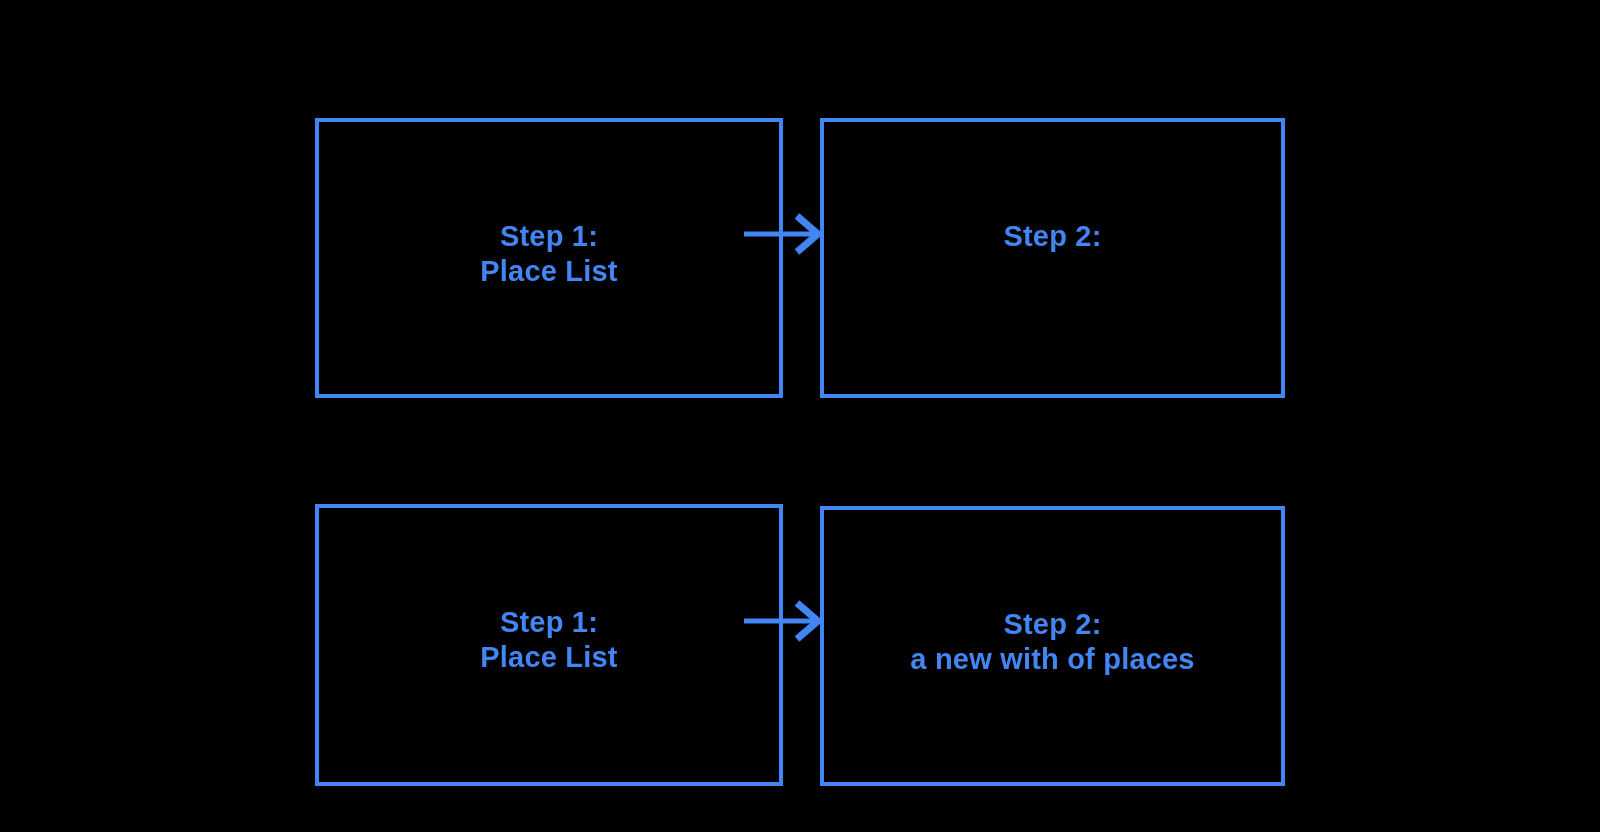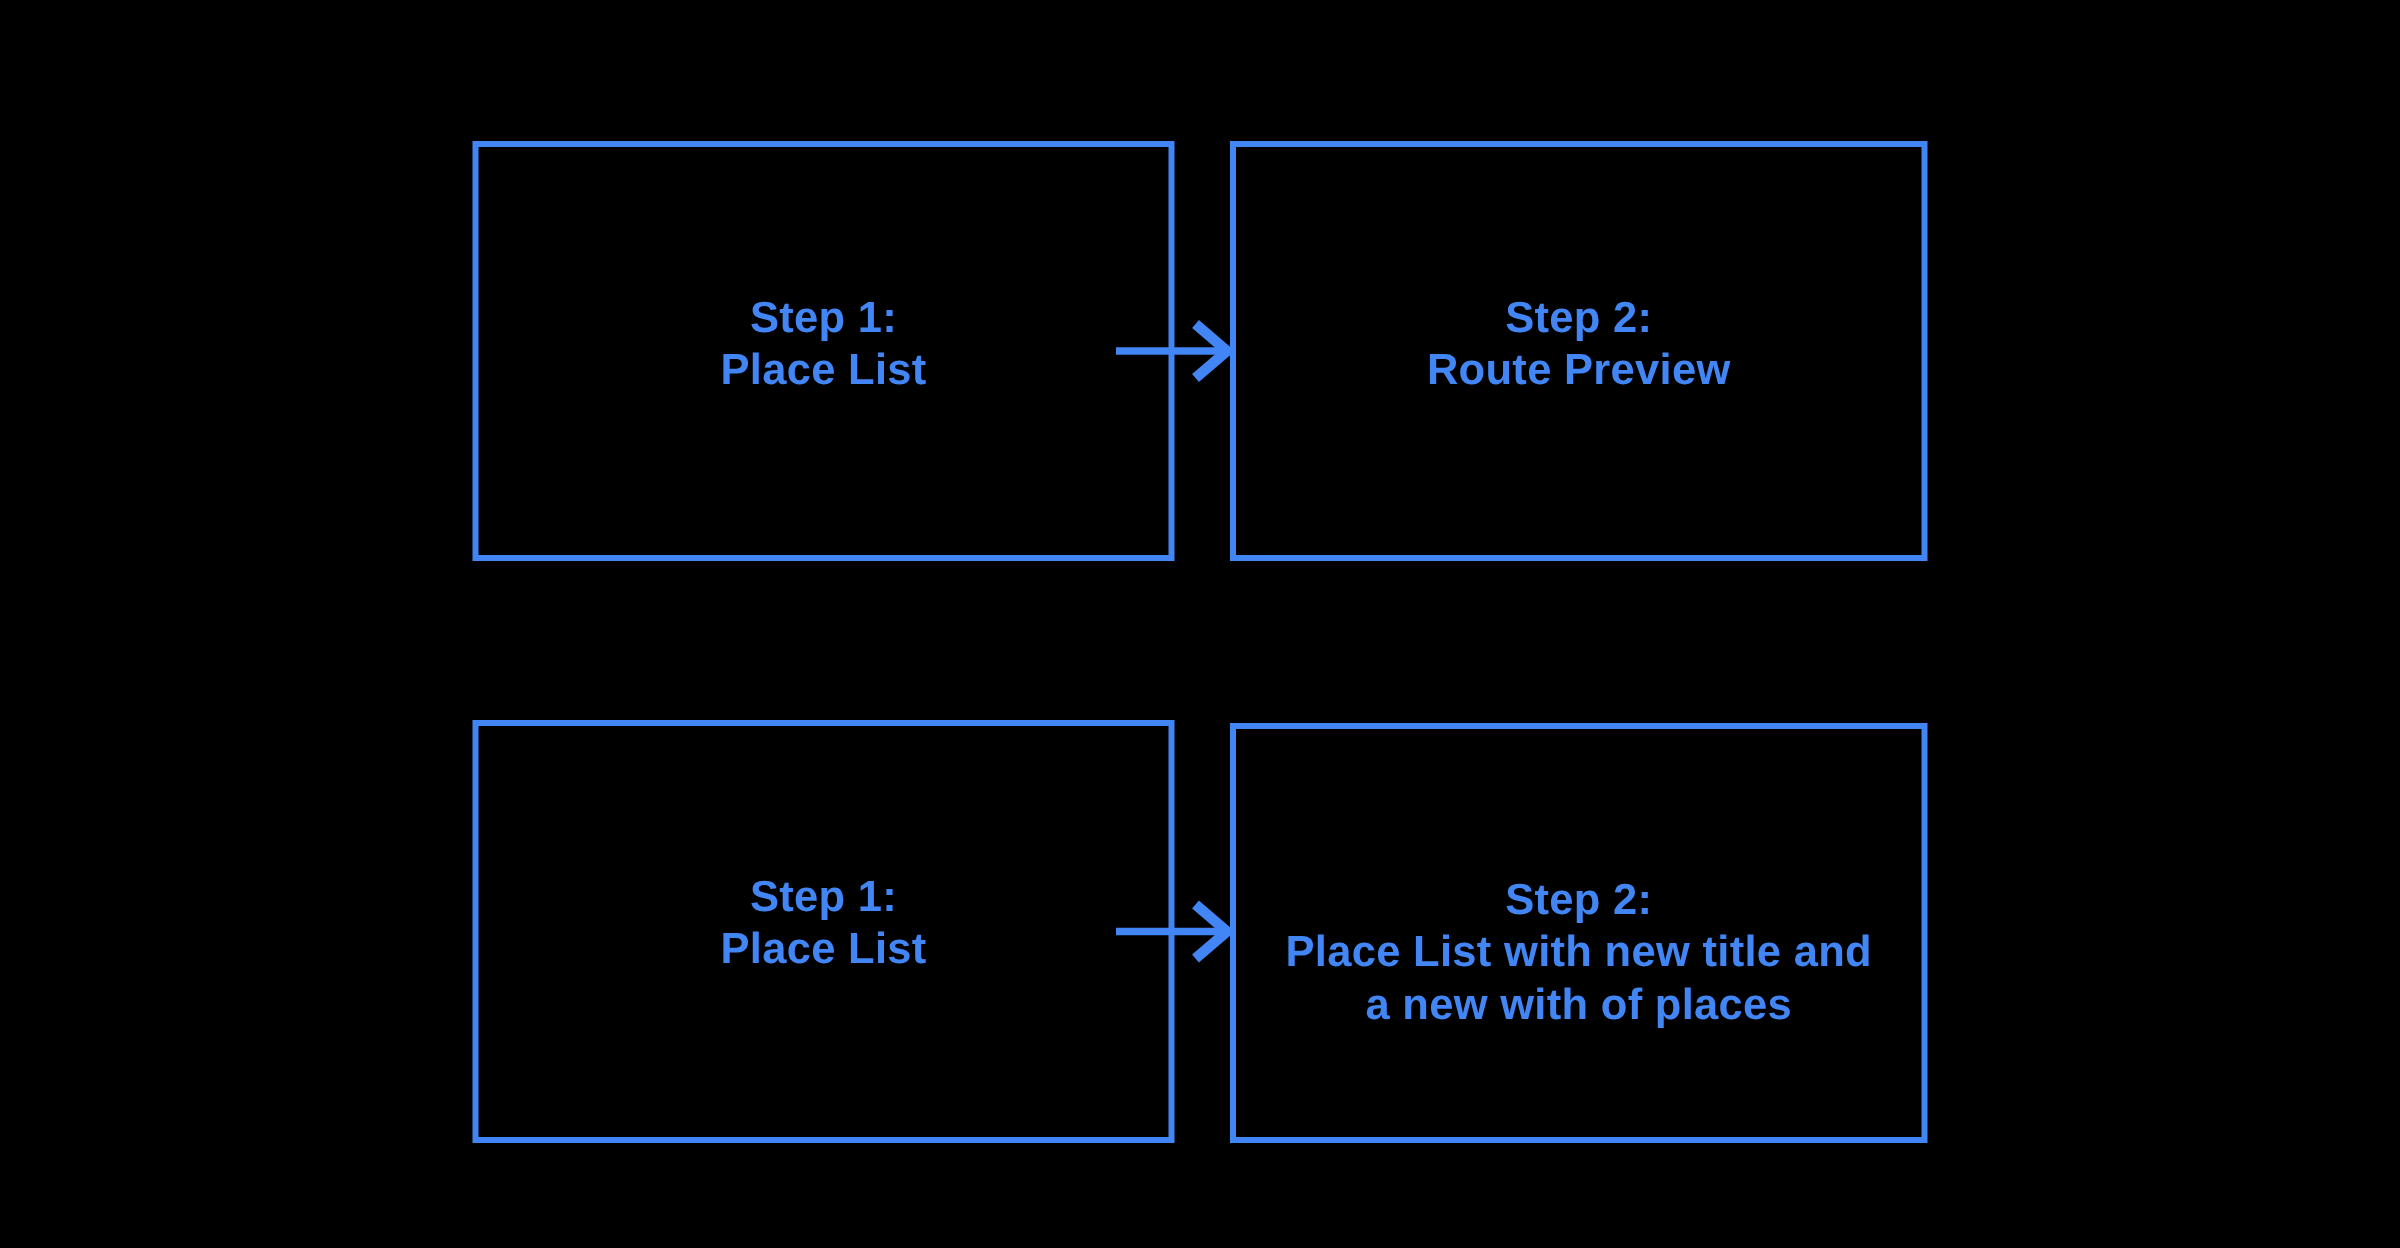--- a/index.html
+++ b/index.html
@@ -15,20 +15,21 @@
     width: 1600px;
     height: 832px;
     background: var(--bg);
     overflow: hidden;
     font-family: "Liberation Sans", sans-serif;
   }
   .flow-box {
     position: absolute;
     border: 4px solid var(--accent);
     background: transparent;
+    margin-top: 24px;
   }
   .box-step1-top    { left: 315px; top: 94px;  width: 468px; height: 280px; }
   .box-step2-top    { left: 820px; top: 94px;  width: 465px; height: 280px; }
   .box-step1-bottom { left: 315px; top: 480px; width: 468px; height: 282px; }
   .box-step2-bottom { left: 820px; top: 482px; width: 465px; height: 280px; }
   .box-label {
     position: absolute;
     left: 0;
     right: 0;
     top: 97px;
@@ -59,37 +60,35 @@
   </div>
 
   <svg class="flow-arrow arrow-top" width="82" height="44" viewBox="0 0 82 44" aria-hidden="true">
     <line x1="0" y1="22" x2="72" y2="22" stroke="currentColor" stroke-width="5"></line>
     <polyline points="53,4 74,22 53,40" fill="none" stroke="currentColor" stroke-width="7" stroke-linejoin="miter"></polyline>
   </svg>
 
   <div class="flow-box box-step2-top">
     <div class="box-label">
       <div>Step 2:</div>
-      <div>Route Preview</div>
     </div>
   </div>
 
   <div class="flow-box box-step1-bottom">
     <div class="box-label">
       <div>Step 1:</div>
       <div>Place List</div>
     </div>
   </div>
 
   <svg class="flow-arrow arrow-bottom" width="82" height="44" viewBox="0 0 82 44" aria-hidden="true">
     <line x1="0" y1="22" x2="72" y2="22" stroke="currentColor" stroke-width="5"></line>
     <polyline points="53,4 74,22 53,40" fill="none" stroke="currentColor" stroke-width="7" stroke-linejoin="miter"></polyline>
   </svg>
 
   <div class="flow-box box-step2-bottom">
     <div class="box-label">
       <div>Step 2:</div>
-      <div>Place List with new title and</div>
       <div>a new with of places</div>
     </div>
   </div>
 
 </div>
 
 </body></html>

